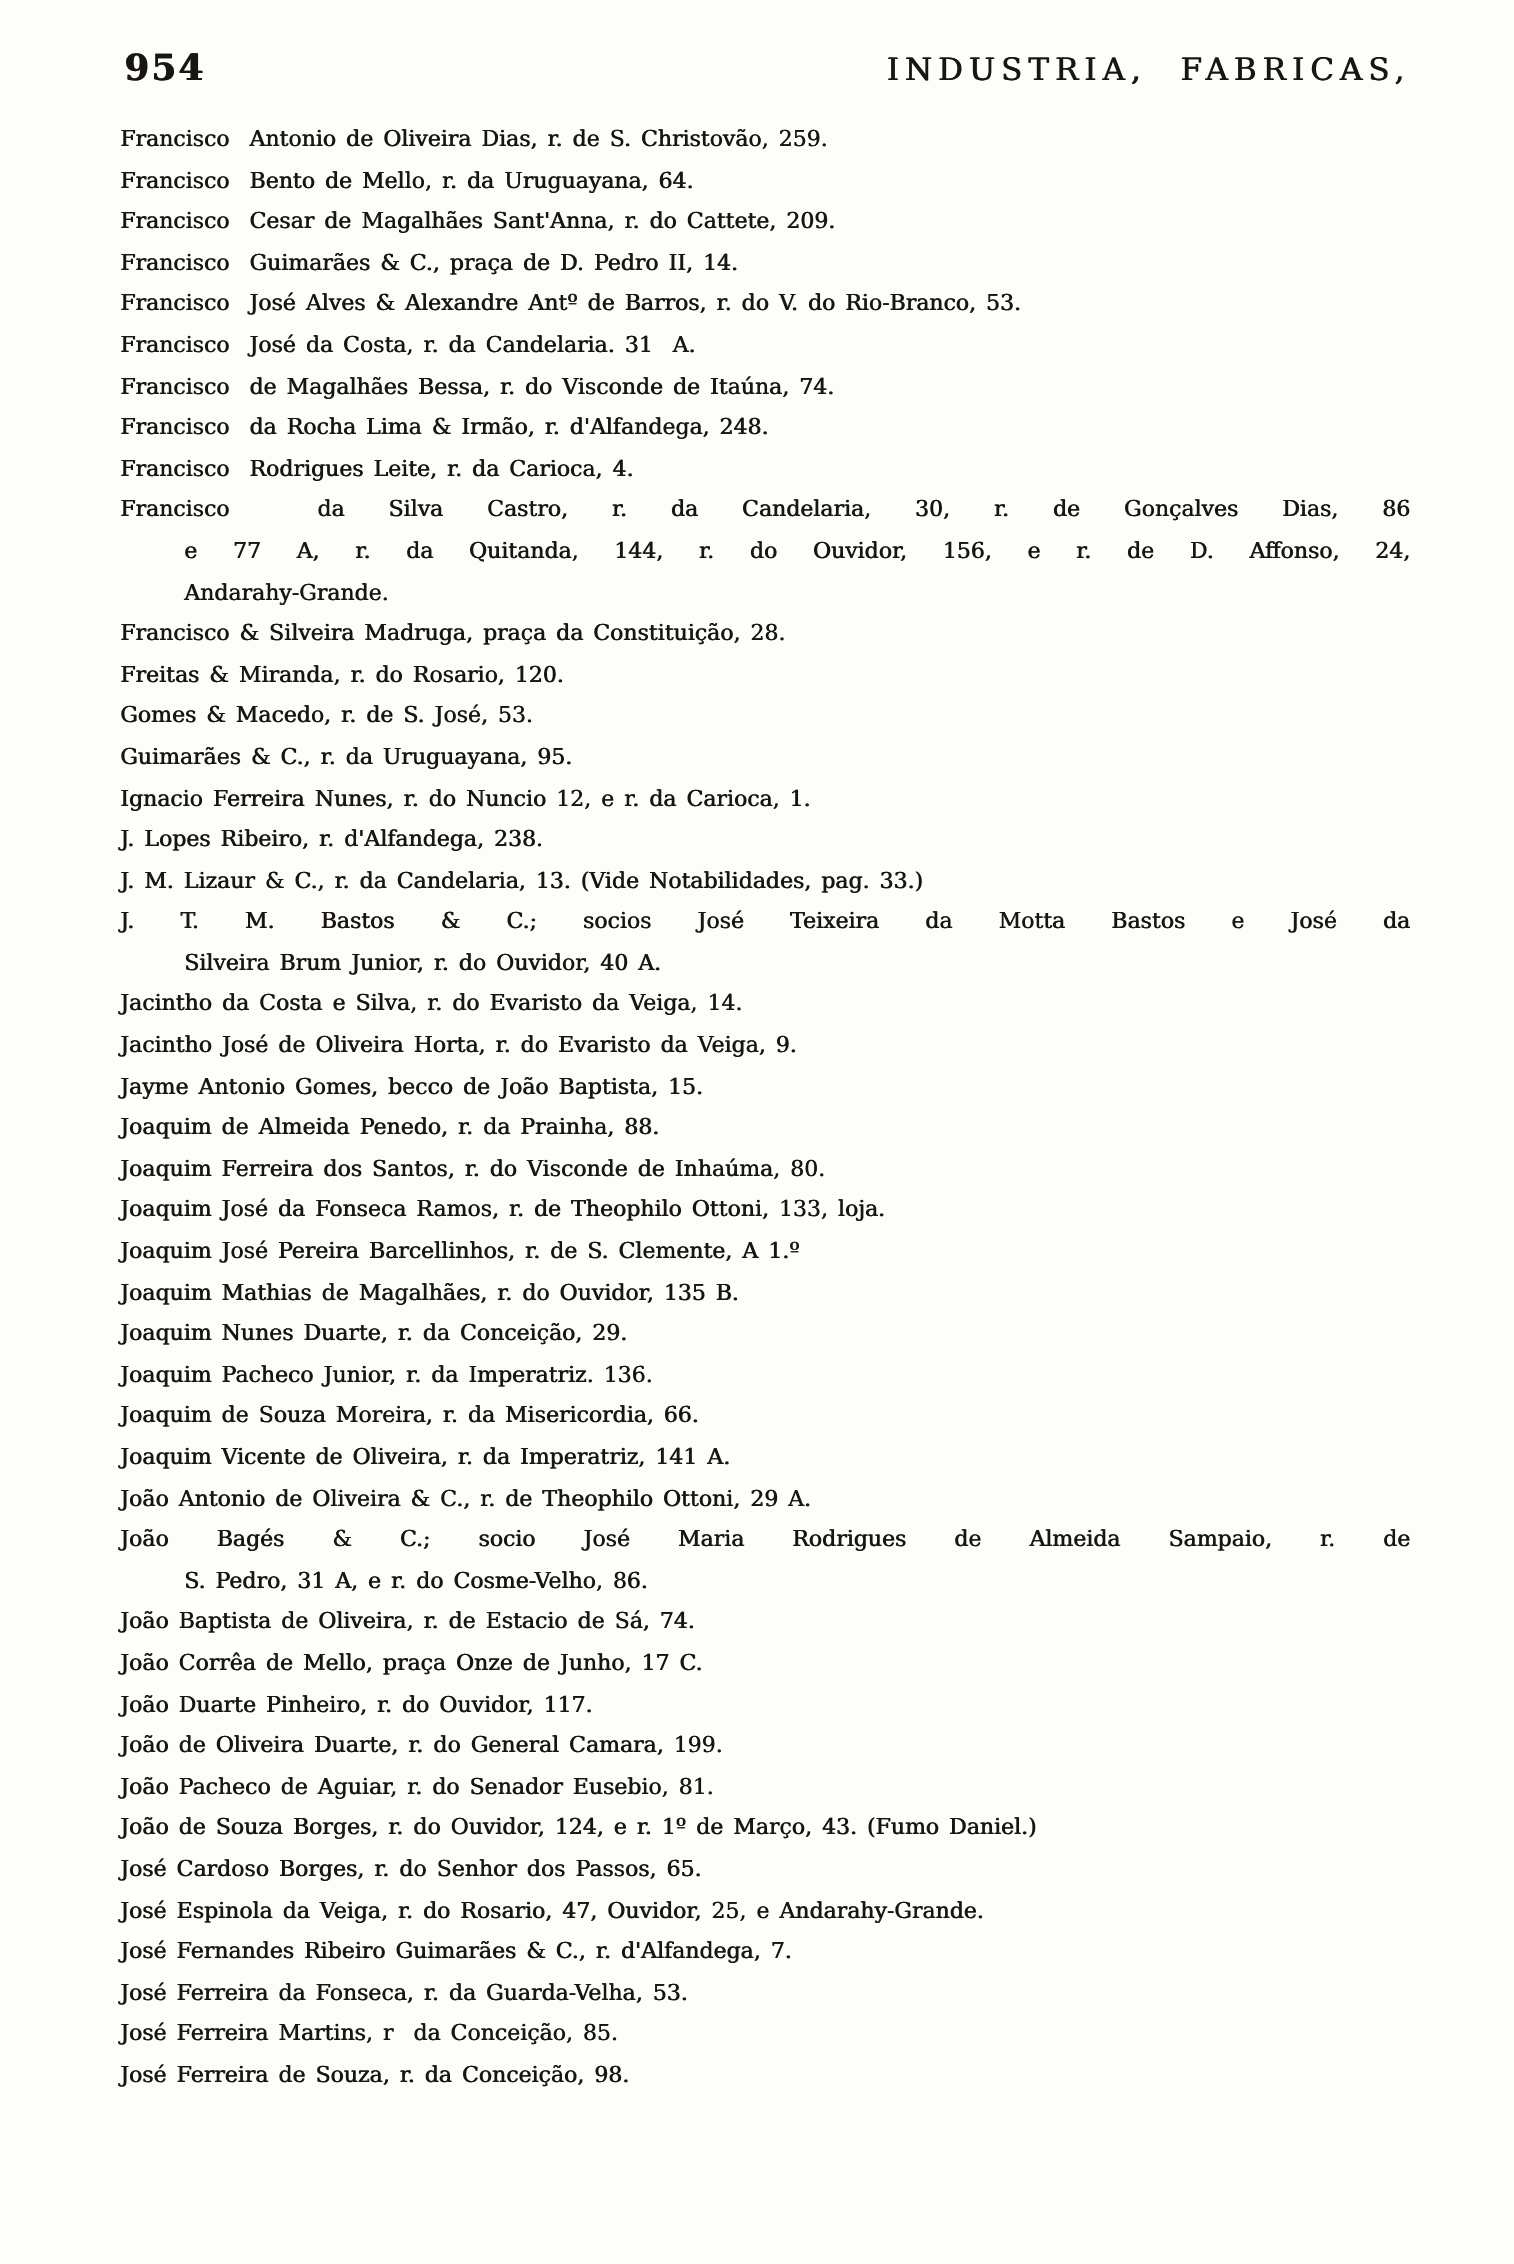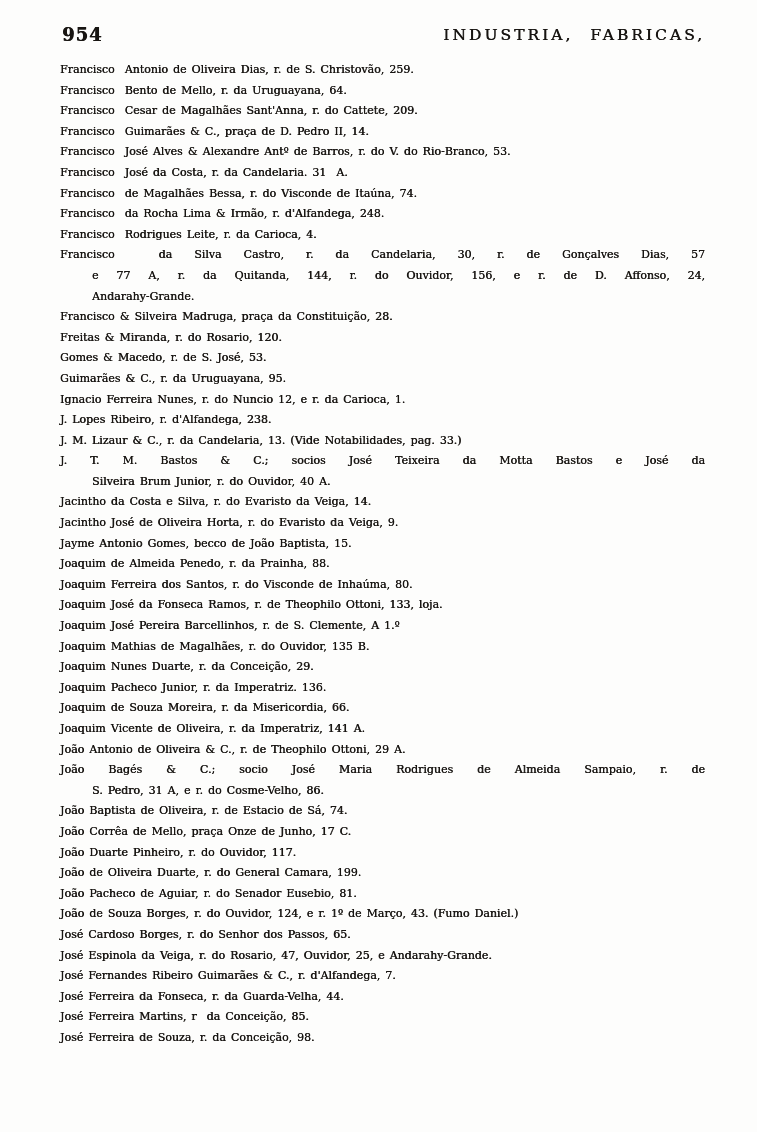--- a/index.html
+++ b/index.html
@@ -77,21 +77,21 @@
   <div class="list">
       <div class="line">Francisco  Antonio de Oliveira Dias, r. de S. Christovão, 259.</div>
       <div class="line">Francisco  Bento de Mello, r. da Uruguayana, 64.</div>
       <div class="line">Francisco  Cesar de Magalhães Sant'Anna, r. do Cattete, 209.</div>
       <div class="line">Francisco  Guimarães &amp; C., praça de D. Pedro II, 14.</div>
       <div class="line">Francisco  José Alves &amp; Alexandre Antº de Barros, r. do V. do Rio-Branco, 53.</div>
       <div class="line">Francisco  José da Costa, r. da Candelaria. 31  A.</div>
       <div class="line">Francisco  de Magalhães Bessa, r. do Visconde de Itaúna, 74.</div>
       <div class="line">Francisco  da Rocha Lima &amp; Irmão, r. d'Alfandega, 248.</div>
       <div class="line">Francisco  Rodrigues Leite, r. da Carioca, 4.</div>
-      <div class="line stretch">Francisco  da Silva Castro, r. da Candelaria, 30, r. de Gonçalves Dias, 57</div>
+      <div class="line stretch">Francisco  da Silva Castro, r. da Candelaria, 30, r. de Gonçalves Dias, 86</div>
       <div class="line cont stretch">e 77 A, r. da Quitanda, 144, r. do Ouvidor, 156, e r. de D. Affonso, 24,</div>
       <div class="line cont">Andarahy-Grande.</div>
       <div class="line">Francisco &amp; Silveira Madruga, praça da Constituição, 28.</div>
       <div class="line">Freitas &amp; Miranda, r. do Rosario, 120.</div>
       <div class="line">Gomes &amp; Macedo, r. de S. José, 53.</div>
       <div class="line">Guimarães &amp; C., r. da Uruguayana, 95.</div>
       <div class="line">Ignacio Ferreira Nunes, r. do Nuncio 12, e r. da Carioca, 1.</div>
       <div class="line">J. Lopes Ribeiro, r. d'Alfandega, 238.</div>
       <div class="line"><span>J. M. Lizaur &amp; C., r. da Candelaria, 13. (Vide </span><span class="it">Notabilidades</span><span>, pag. 33.)</span></div>
       <div class="line stretch">J. T. M. Bastos &amp; C.; socios José Teixeira da Motta Bastos e José da</div>
@@ -113,17 +113,17 @@
       <div class="line cont">S. Pedro, 31 A, e r. do Cosme-Velho, 86.</div>
       <div class="line">João Baptista de Oliveira, r. de Estacio de Sá, 74.</div>
       <div class="line">João Corrêa de Mello, praça Onze de Junho, 17 C.</div>
       <div class="line">João Duarte Pinheiro, r. do Ouvidor, 117.</div>
       <div class="line">João de Oliveira Duarte, r. do General Camara, 199.</div>
       <div class="line">João Pacheco de Aguiar, r. do Senador Eusebio, 81.</div>
       <div class="line">João de Souza Borges, r. do Ouvidor, 124, e r. 1º de Março, 43. (Fumo Daniel.)</div>
       <div class="line">José Cardoso Borges, r. do Senhor dos Passos, 65.</div>
       <div class="line">José Espinola da Veiga, r. do Rosario, 47, Ouvidor, 25, e Andarahy-Grande.</div>
       <div class="line">José Fernandes Ribeiro Guimarães &amp; C., r. d'Alfandega, 7.</div>
-      <div class="line">José Ferreira da Fonseca, r. da Guarda-Velha, 44.</div>
+      <div class="line">José Ferreira da Fonseca, r. da Guarda-Velha, 53.</div>
       <div class="line">José Ferreira Martins, r  da Conceição, 85.</div>
       <div class="line">José Ferreira de Souza, r. da Conceição, 98.</div>
     </div>
 </div>
 
 </body></html>

